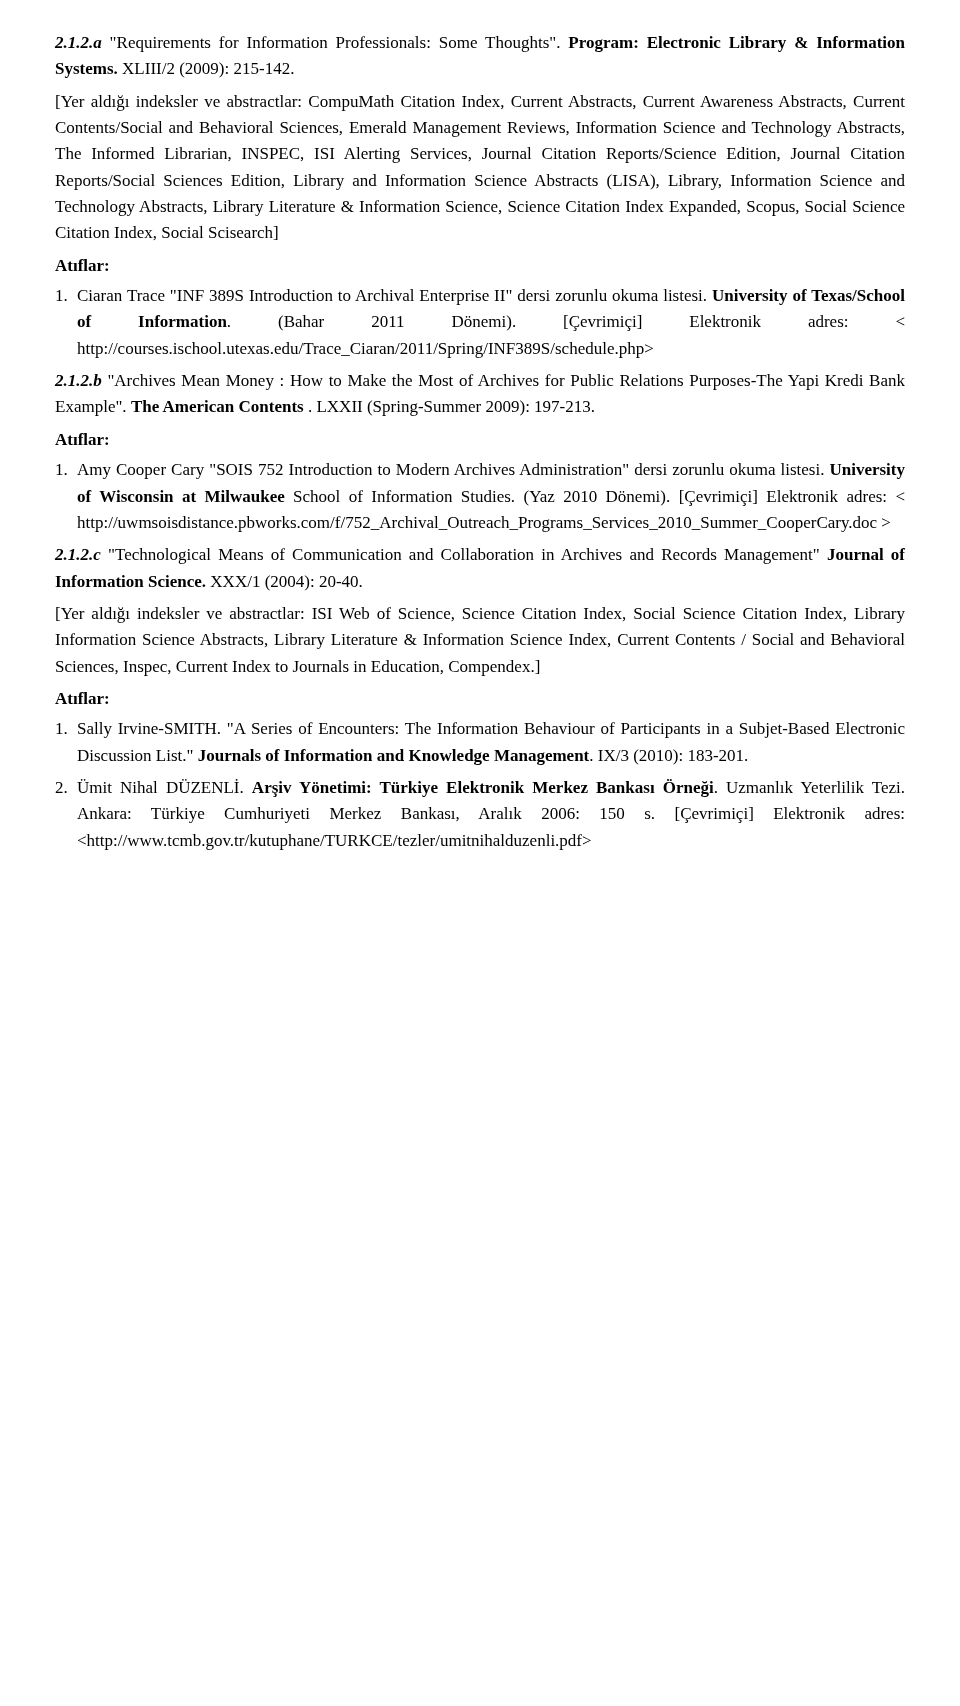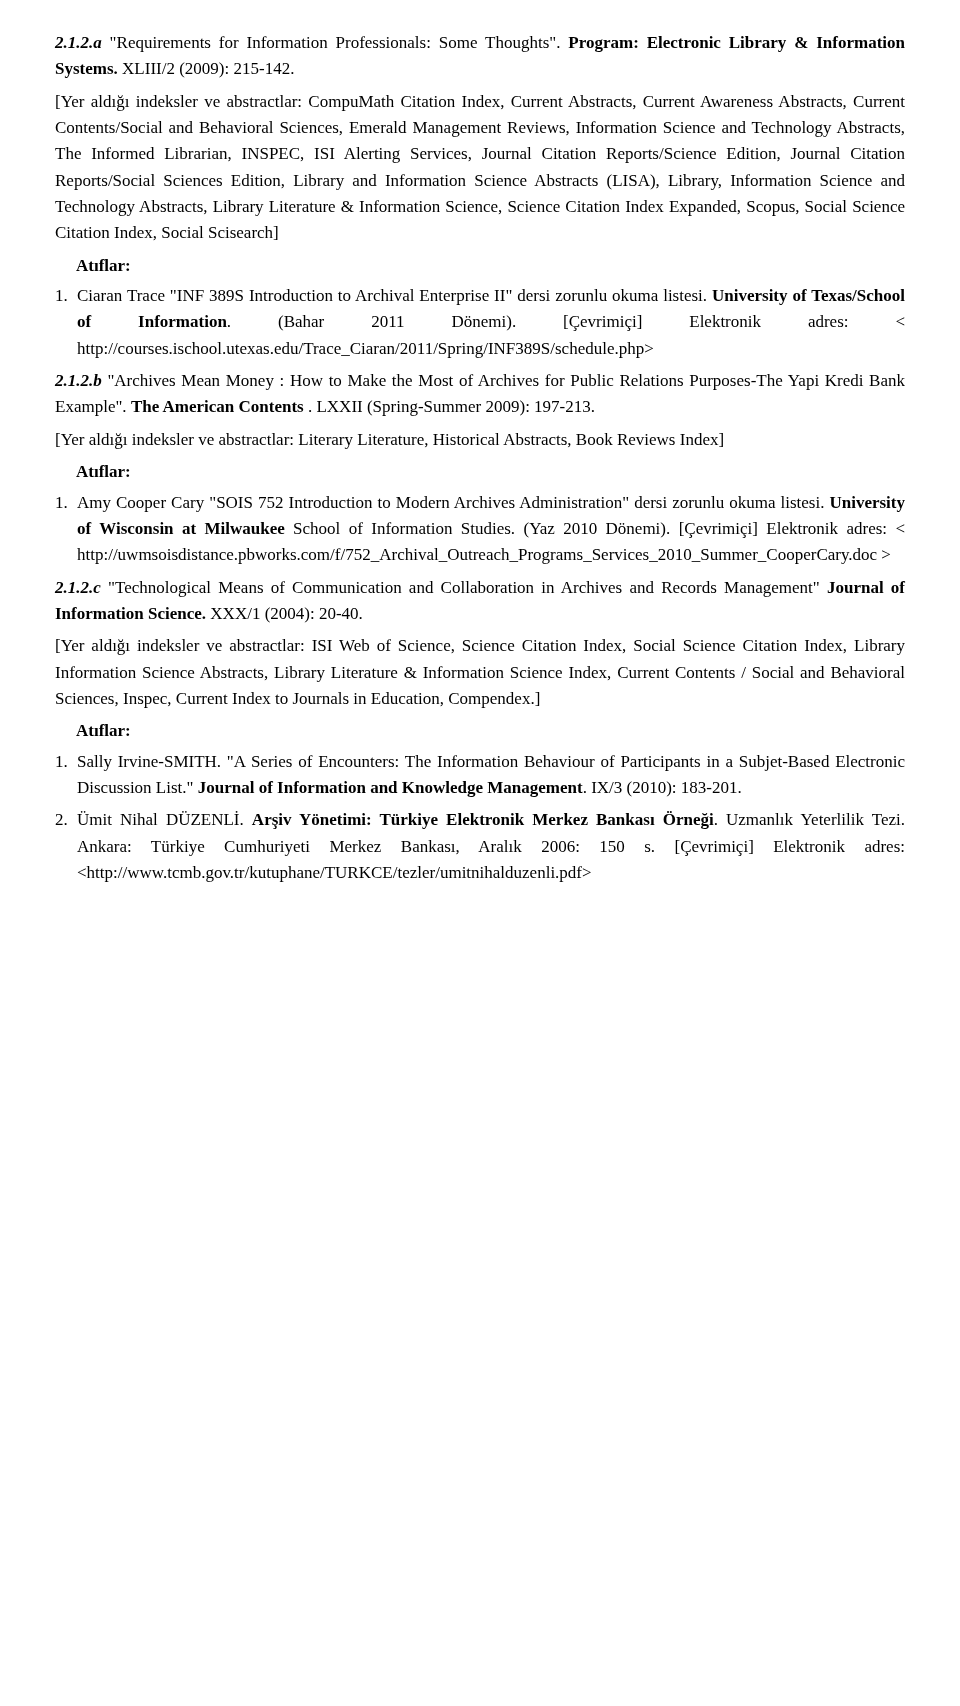--- a/index.html
+++ b/index.html
@@ -28,21 +28,20 @@
       display: inline;
       font-style: italic;
     }
     .bold {
       font-weight: bold;
     }
     .atiflar-label {
       font-weight: bold;
       margin-top: 6px;
       margin-bottom: 4px;
-      margin-left: 21px;
     }
     .numbered-item {
       display: flex;
       gap: 6px;
       margin-bottom: 6px;
       text-align: justify;
     }
     .numbered-item .num {
       flex-shrink: 0;
       min-width: 16px;
@@ -75,23 +74,20 @@
       Ciaran Trace "INF 389S Introduction to Archival Enterprise II" dersi zorunlu okuma listesi. <span class="bold">University of Texas/School of Information</span>. (Bahar 2011 Dönemi). [Çevrimiçi] Elektronik adres: &lt; http://courses.ischool.utexas.edu/Trace_Ciaran/2011/Spring/INF389S/schedule.php&gt;
     </span>
   </div>
 
   <p>
     <span class="section-heading">2.1.2.b</span>
     <span> "Archives Mean Money : How to Make the Most of Archives for Public Relations Purposes-The Yapi Kredi Bank Example". </span>
     <span class="bold">The American Contents</span>
     <span>. LXXII (Spring-Summer 2009): 197-213.</span>
   </p>
-  <p>
-    [Yer aldığı indeksler ve abstractlar: Literary Literature, Historical Abstracts, Book Reviews Index]
-  </p>
 
   <p class="atiflar-label">Atıflar:</p>
 
   <div class="numbered-item">
     <span class="num">1.</span>
     <span class="item-text">
       Amy Cooper Cary "SOIS 752 Introduction to Modern Archives Administration" dersi zorunlu okuma listesi. <span class="bold">University of Wisconsin at Milwaukee</span> School of Information Studies. (Yaz 2010 Dönemi). [Çevrimiçi] Elektronik adres: &lt; http://uwmsoisdistance.pbworks.com/f/752_Archival_Outreach_Programs_Services_2010_Summer_CooperCary.doc &gt;
     </span>
   </div>
 
@@ -103,21 +99,21 @@
   </p>
   <p>
     [Yer aldığı indeksler ve abstractlar: ISI Web of Science, Science Citation Index, Social Science Citation Index, Library Information Science Abstracts, Library Literature &amp; Information Science Index, Current Contents / Social and Behavioral Sciences, Inspec, Current Index to Journals in Education, Compendex.]
   </p>
 
   <p class="atiflar-label">Atıflar:</p>
 
   <div class="numbered-item">
     <span class="num">1.</span>
     <span class="item-text">
-      Sally Irvine-SMITH. "A Series of Encounters: The Information Behaviour of Participants in a Subjet-Based Electronic Discussion List." <span class="bold">Journal of Information and Knowledge Management</span>. IX/3 (2010): 183-201.
+      Sally Irvine-SMITH. "A Series of Encounters: The Information Behaviour of Participants in a Subjet-Based Electronic Discussion List." <span class="bold">Journals of Information and Knowledge Management</span>. IX/3 (2010): 183-201.
     </span>
   </div>
 
   <div class="numbered-item">
     <span class="num">2.</span>
     <span class="item-text">
       Ümit Nihal DÜZENLİ. <span class="bold">Arşiv Yönetimi: Türkiye Elektronik Merkez Bankası Örneği</span>. Uzmanlık Yeterlilik Tezi. Ankara: Türkiye Cumhuriyeti Merkez Bankası, Aralık 2006: 150 s. [Çevrimiçi] Elektronik adres: &lt;http://www.tcmb.gov.tr/kutuphane/TURKCE/tezler/umitnihalduzenli.pdf&gt;
     </span>
   </div>
 

